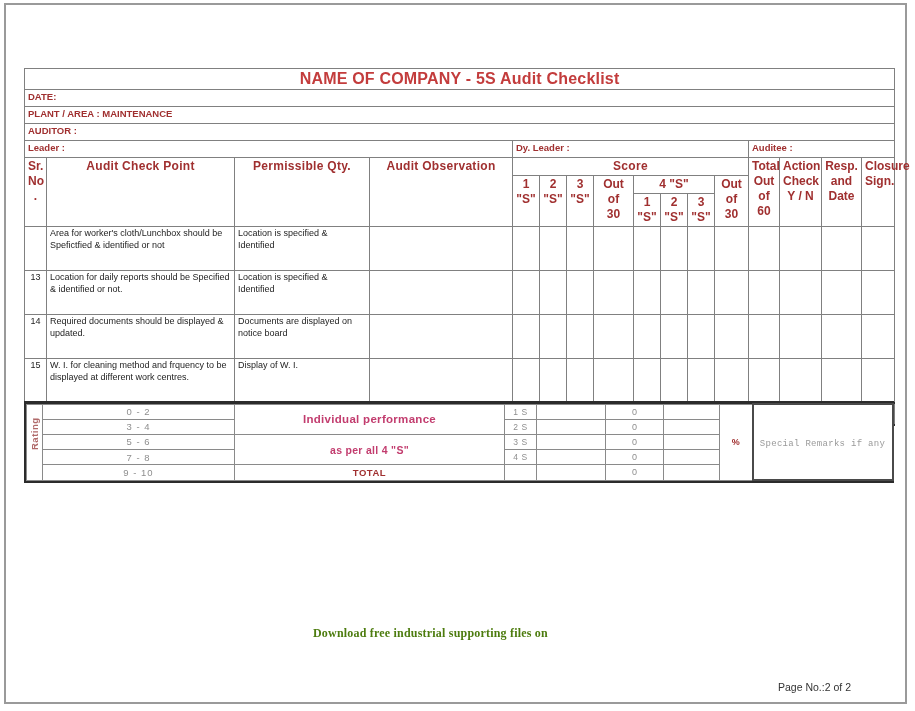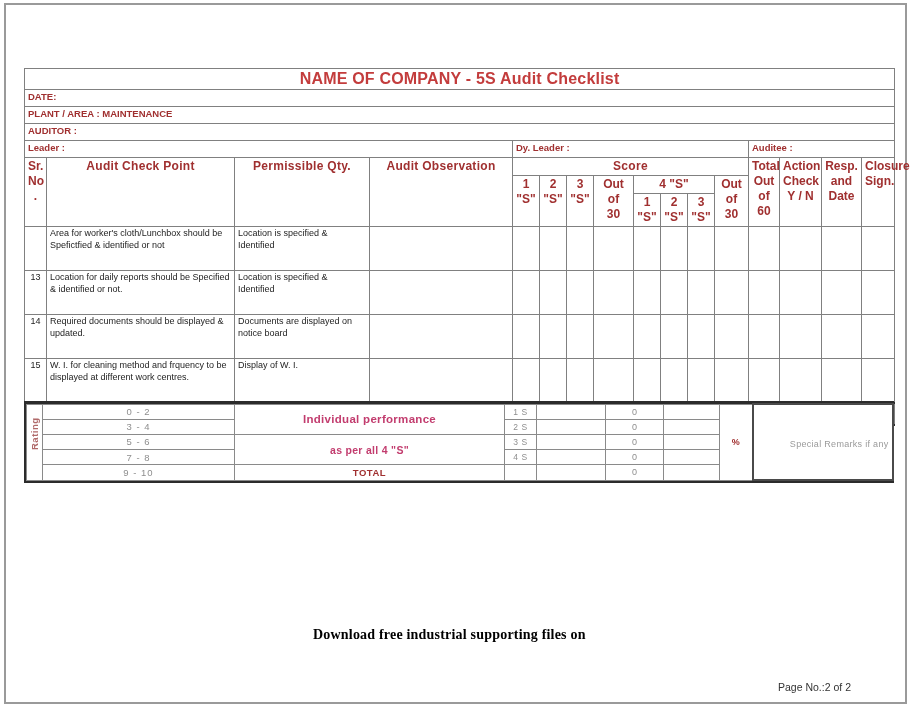--- a/index.html
+++ b/index.html
@@ -169,38 +169,39 @@
     color: #8e8e8e;
     font-size: 9px;
   }
   .pct {
     text-align: center;
     color: #a03030;
     font-size: 9px;
     font-weight: bold;
   }
   .remarks {
-    text-align: right;
+    text-align: center;
     vertical-align: top;
     padding-top: 3px !important;
     color: #9a9a9a;
     font-size: 9px;
     letter-spacing: .3px;
     border: 2px solid #4a4a4a !important;
+    font-family: Liberation Mono, monospace;
   }
 
   
   #promo {
     position: absolute;
     left: 307px;
     top: 620px;
-    color: #000000;
+    color: #4d7c0f;
     font-family: "Liberation Serif", serif;
     font-weight: bold;
-    font-size: 14px;
+    font-size: 12px;
     line-height: 1.45;
     letter-spacing: .2px;
   }
   #promo .url { font-weight: bold; }
   #pageno {
     position: absolute;
     left: 772px;
     top: 676px;
     font-size: 10.5px;
     color: #333333;

